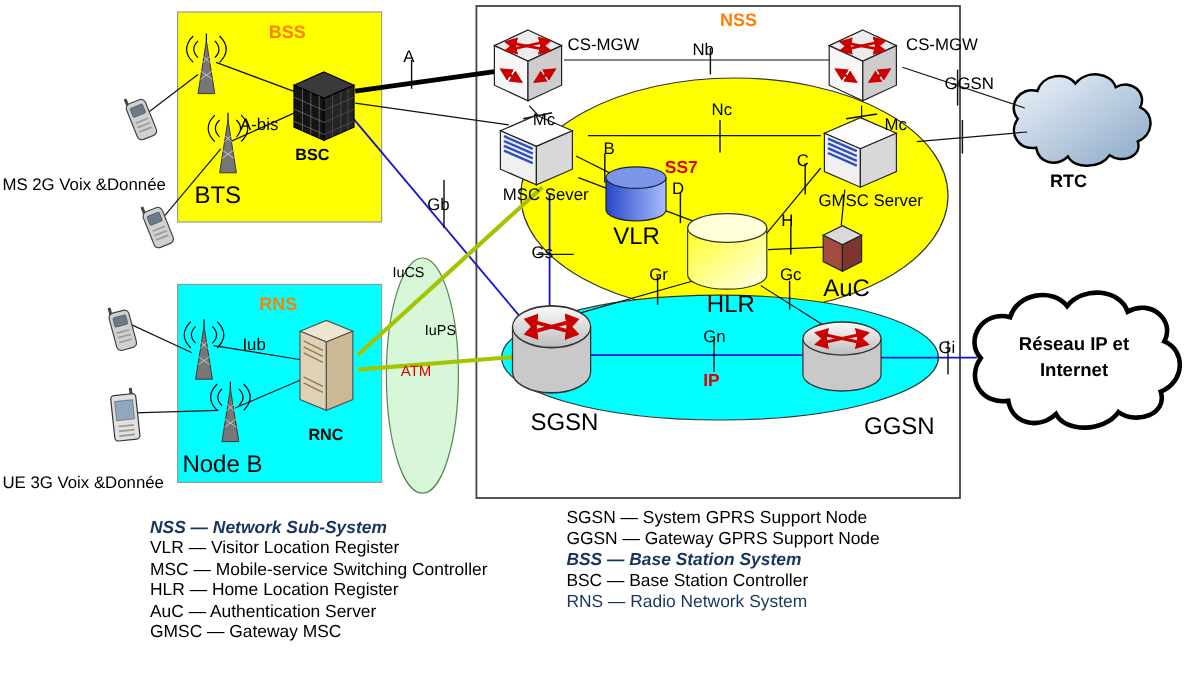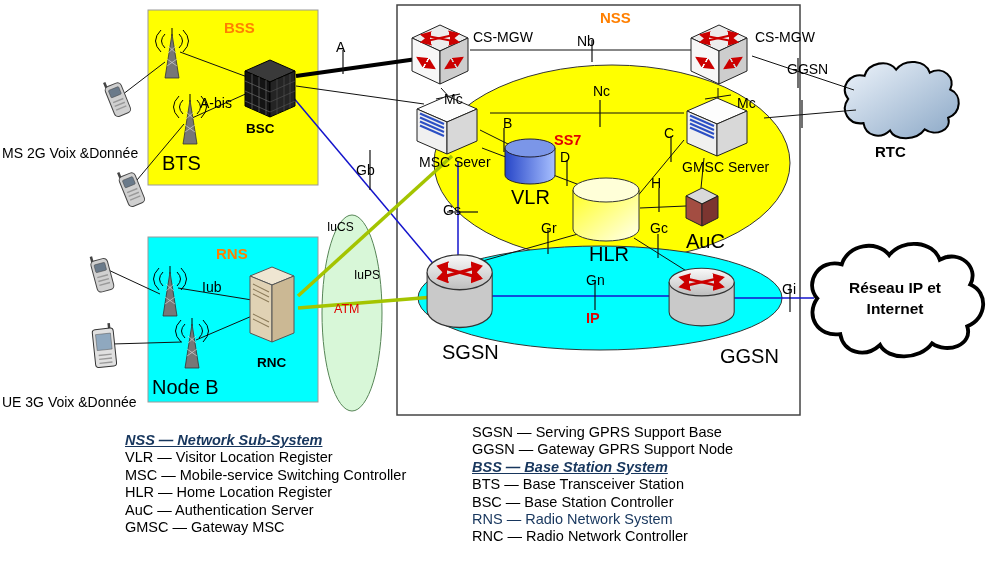--- a/index.html
+++ b/index.html
@@ -9,21 +9,21 @@
   .c-orange{color:var(--orange,#ff7f00);font-weight:bold;font-size:15px;}
   .c-red{color:var(--red,#e00000);font-weight:bold;font-size:14.5px;}
   .c-atm{color:var(--red,#e00000);font-size:12.5px;}
   .nd{font-size:20px;}
   .nd-b{font-size:13.5px;font-weight:bold;}
   .sm{font-size:14px;}
   .internet-text{position:absolute;left:814px;top:278px;width:162px;text-align:center;
     font-weight:bold;font-size:15.5px;line-height:1.35;color:#000;}
   .legend{position:absolute;font-size:14.5px;line-height:17.4px;color:#000;}
   .legend div{white-space:nowrap;}
-  .lg-h{font-weight:bold;font-style:italic;color:var(--navy,#17365d);text-decoration:underline;}
+  .lg-h{font-weight:bold;font-style:italic;color:var(--navy,#17365d);}
   .lg-h2{font-weight:normal;color:var(--navy,#17365d);}
   
   .f-yellow{fill:var(--yellow,#ffff00);}
   .f-cyan{fill:var(--cyan,#00ffff);}
   .f-atm{fill:var(--atm_green,#d4f7d4);}
   .ln{stroke:#111;stroke-width:1;fill:none;}
   .ln-th{stroke:#000;stroke-width:4;fill:none;}
   .ln-b{stroke:var(--blue_line,#1414cc);stroke-width:1.5;fill:none;}
   .ln-g{stroke:var(--green_line,#a4c400);stroke-width:3.5;fill:none;}
   .tick{stroke:#111;stroke-width:1.2;fill:none;}
@@ -279,22 +279,20 @@
 
 <div class="legend" style="left:125px;top:432px">
   <div class="lg-h">NSS — Network Sub-System</div>
   <div>VLR — Visitor Location Register</div>
   <div>MSC — Mobile-service Switching Controller</div>
   <div>HLR — Home Location Register</div>
   <div>AuC — Authentication Server</div>
   <div>GMSC — Gateway MSC</div>
 </div>
 <div class="legend" style="left:472px;top:424px">
-  <div>SGSN — Serving GPRS Support Base</div>
+  <div>SGSN — System GPRS Support Node</div>
   <div>GGSN — Gateway GPRS Support Node</div>
   <div class="lg-h">BSS — Base Station System</div>
-  <div>BTS — Base Transceiver Station</div>
   <div>BSC — Base Station Controller</div>
   <div class="lg-h2">RNS — Radio Network System</div>
-  <div>RNC — Radio Network Controller</div>
 </div>
 
 </div>
 
 </body></html>

